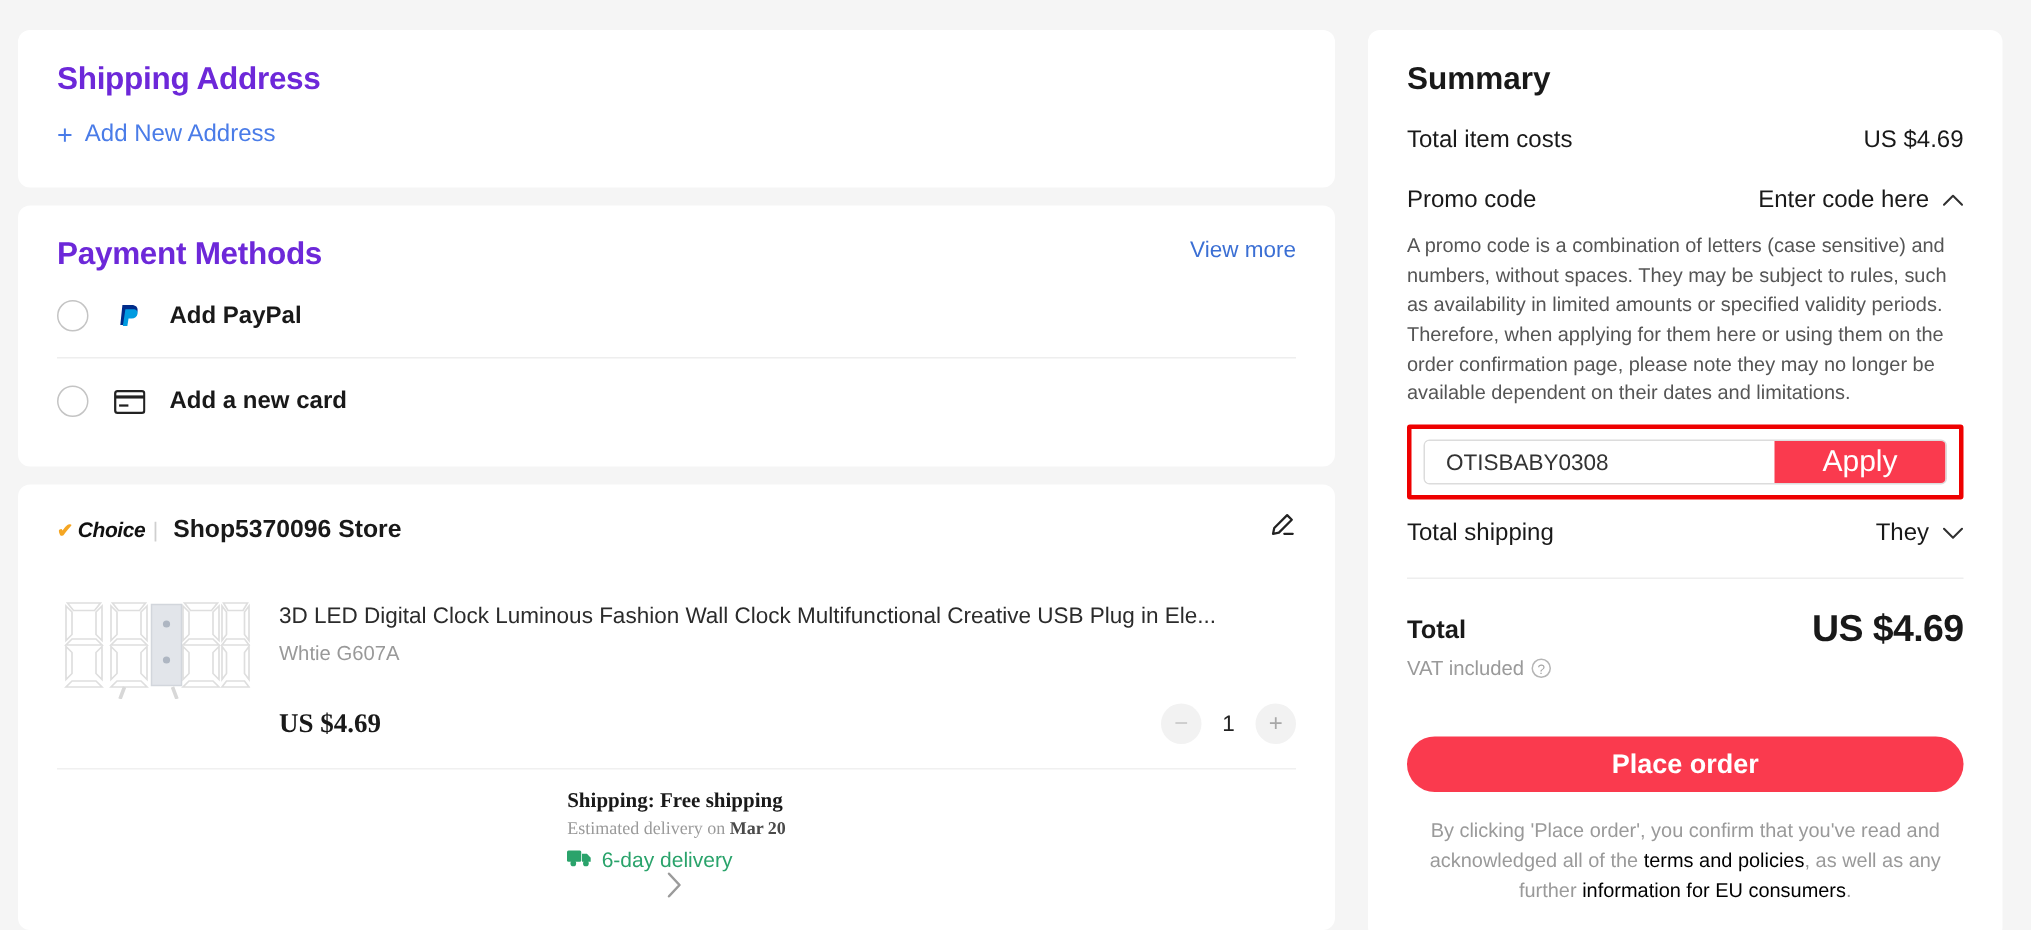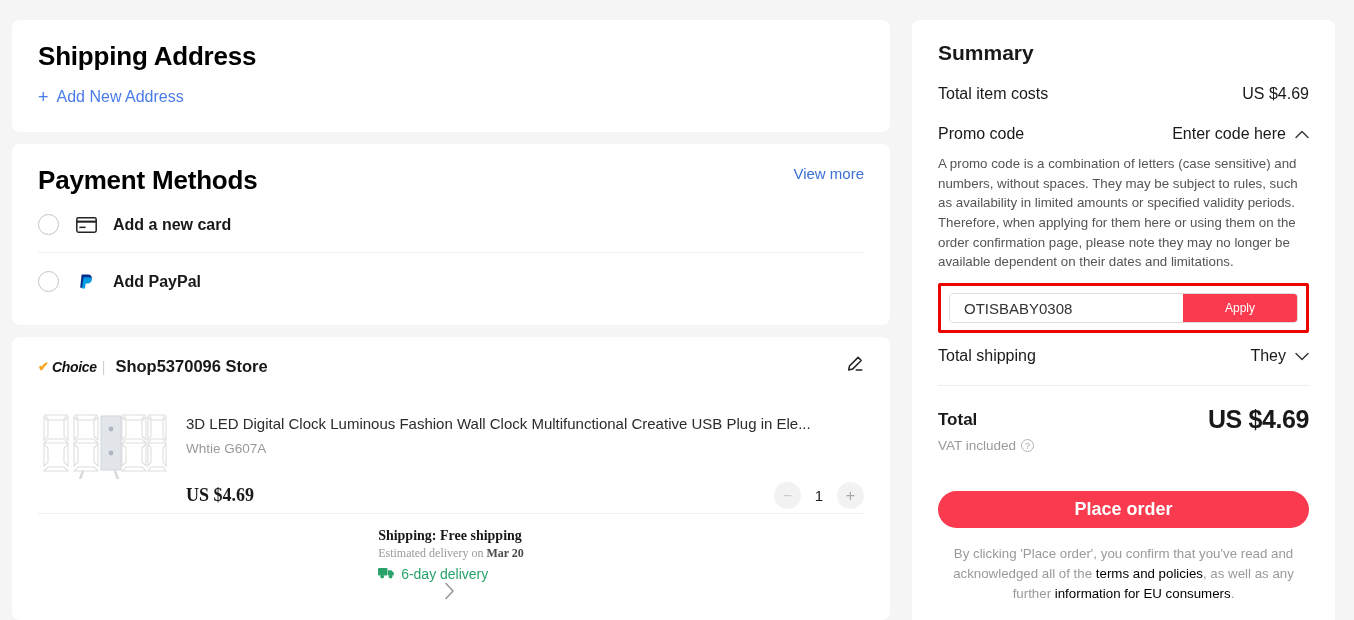--- a/index.html
+++ b/index.html
@@ -17,21 +17,21 @@
     gap: 22px;
     padding: 20px 19px 0 12px;
   }
   .left-col { width: 878px; display: flex; flex-direction: column; gap: 12px; }
   .right-col { width: 423px; }
 
   .card { background: #fff; border-radius: 8px; }
 
   
   .ship-card { padding: 21px 26px 26px 26px; }
-  .section-title { font-size: 26px; font-weight: bold; color: #000000; letter-spacing: -.2px; }
+  .section-title { font-size: 21px; font-weight: bold; color: #6d28d9; letter-spacing: -.2px; }
   .add-addr {
     margin-top: 16px; display: flex; align-items: center; gap: 8px;
     color: #4a7ce8; font-size: 16px; cursor: pointer; width: fit-content;
   }
   .plus-ic { font-size: 18px; line-height: 1; color: #4a7ce8; font-weight: 400; }
 
   
   .pay-card { padding: 21px 26px 16px 26px; }
   .pay-head { display: flex; align-items: flex-start; justify-content: space-between; }
   .view-more { color: #3b6fd4; font-size: 15px; cursor: pointer; }
@@ -87,21 +87,21 @@
   .r-item-costs { margin-top: 20px; }
   .r-promo { margin-top: 22px; cursor: pointer; }
   .promo-val { display: flex; align-items: center; gap: 9px; font-size: 16px; color: #191919; }
   .promo-desc { font-size: 13.3px; line-height: 1.48; color: #555; margin-top: 11px; }
 
   .promo-hl { border: 3px solid #ee0000; border-radius: 2px; margin-top: 11px; padding: 7px 8px; }
   .promo-input-wrap { display: flex; height: 30px; border: 1px solid #dcdcdc; border-radius: 4px; overflow: hidden; background: #fff; }
   .promo-input { flex: 1; border: 0; outline: none; padding: 0 14px; font-size: 15px; color: #333; font-family: "Liberation Sans", sans-serif; }
   .apply-btn {
     width: 114px; background: #fa3a4e; color: #fff; border: 0; cursor: pointer;
-    font-size: 12px; font-family: "Liberation Sans", sans-serif;
+    font-size: 20px; font-family: "Liberation Sans", sans-serif;
   }
 
   .r-shipping { margin-top: 14px; gap: 32px; }
   .ship-val { display: flex; align-items: center; gap: 9px; font-size: 16px; color: #191919; }
   .divider { height: 1px; background: #eeeeee; margin: 20px 0 0 0; }
 
   .total-block { margin-top: 19px; }
   .total-lbl { font-size: 17px; font-weight: bold; color: #191919; }
   .total-amt { font-size: 25px; font-weight: bold; color: #191919; letter-spacing: -.4px; }
   .vat { display: flex; align-items: center; gap: 5px; font-size: 13.5px; color: #9a9a9a; margin-top: 4px; }
@@ -130,43 +130,43 @@
       <div class="add-addr">
         <span class="plus-ic">+</span>
         <span>Add New Address</span>
       </div>
     </div>
 
     <div class="card pay-card">
       <div class="pay-head">
         <div class="section-title">Payment Methods</div>
         <div class="view-more">View more</div>
+      </div>
+
+      <div class="pay-row">
+        <span class="radio"></span>
+        <span class="ic-box">
+          <svg width="20" height="20" viewBox="0 0 20 20">
+            <path d="M5.6 2.4h6.1c2.8 0 4.4 1.5 4 4-.4 2.7-2.4 4.2-5.2 4.2H8.2l-.8 5.1H4.2z" fill="#002c8a"></path>
+            <path d="M7.6 5.2h5.2c2 0 3.2 1.1 2.9 3-.3 2-1.9 3.2-3.9 3.2h-2.1l-.8 5h-3z" fill="#009be1"></path>
+          </svg>
+        </span>
+        <span class="pay-label">Add PayPal</span>
       </div>
 
       <div class="pay-row">
         <span class="radio"></span>
         <span class="ic-box">
           <svg width="21" height="16" viewBox="0 0 21 16">
             <rect x="0.8" y="0.8" width="19.4" height="14.4" rx="1.6" fill="#fff" stroke="#222" stroke-width="1.5"></rect>
             <rect x="0.8" y="3.6" width="19.4" height="2.1" fill="#222"></rect>
             <rect x="3.4" y="9.6" width="6.2" height="1.5" fill="#222"></rect>
           </svg>
         </span>
         <span class="pay-label">Add a new card</span>
-      </div>
-
-      <div class="pay-row">
-        <span class="radio"></span>
-        <span class="ic-box">
-          <svg width="20" height="20" viewBox="0 0 20 20">
-            <path d="M5.6 2.4h6.1c2.8 0 4.4 1.5 4 4-.4 2.7-2.4 4.2-5.2 4.2H8.2l-.8 5.1H4.2z" fill="#002c8a"></path>
-            <path d="M7.6 5.2h5.2c2 0 3.2 1.1 2.9 3-.3 2-1.9 3.2-3.9 3.2h-2.1l-.8 5h-3z" fill="#009be1"></path>
-          </svg>
-        </span>
-        <span class="pay-label">Add PayPal</span>
       </div>
     </div>
 
     <div class="card prod-card">
       <div class="store-row">
         <span class="choice-badge">
           <span class="choice-check">✔</span>
           <span class="choice-txt">Choice</span>
           <span class="choice-bar">|</span>
         </span>

